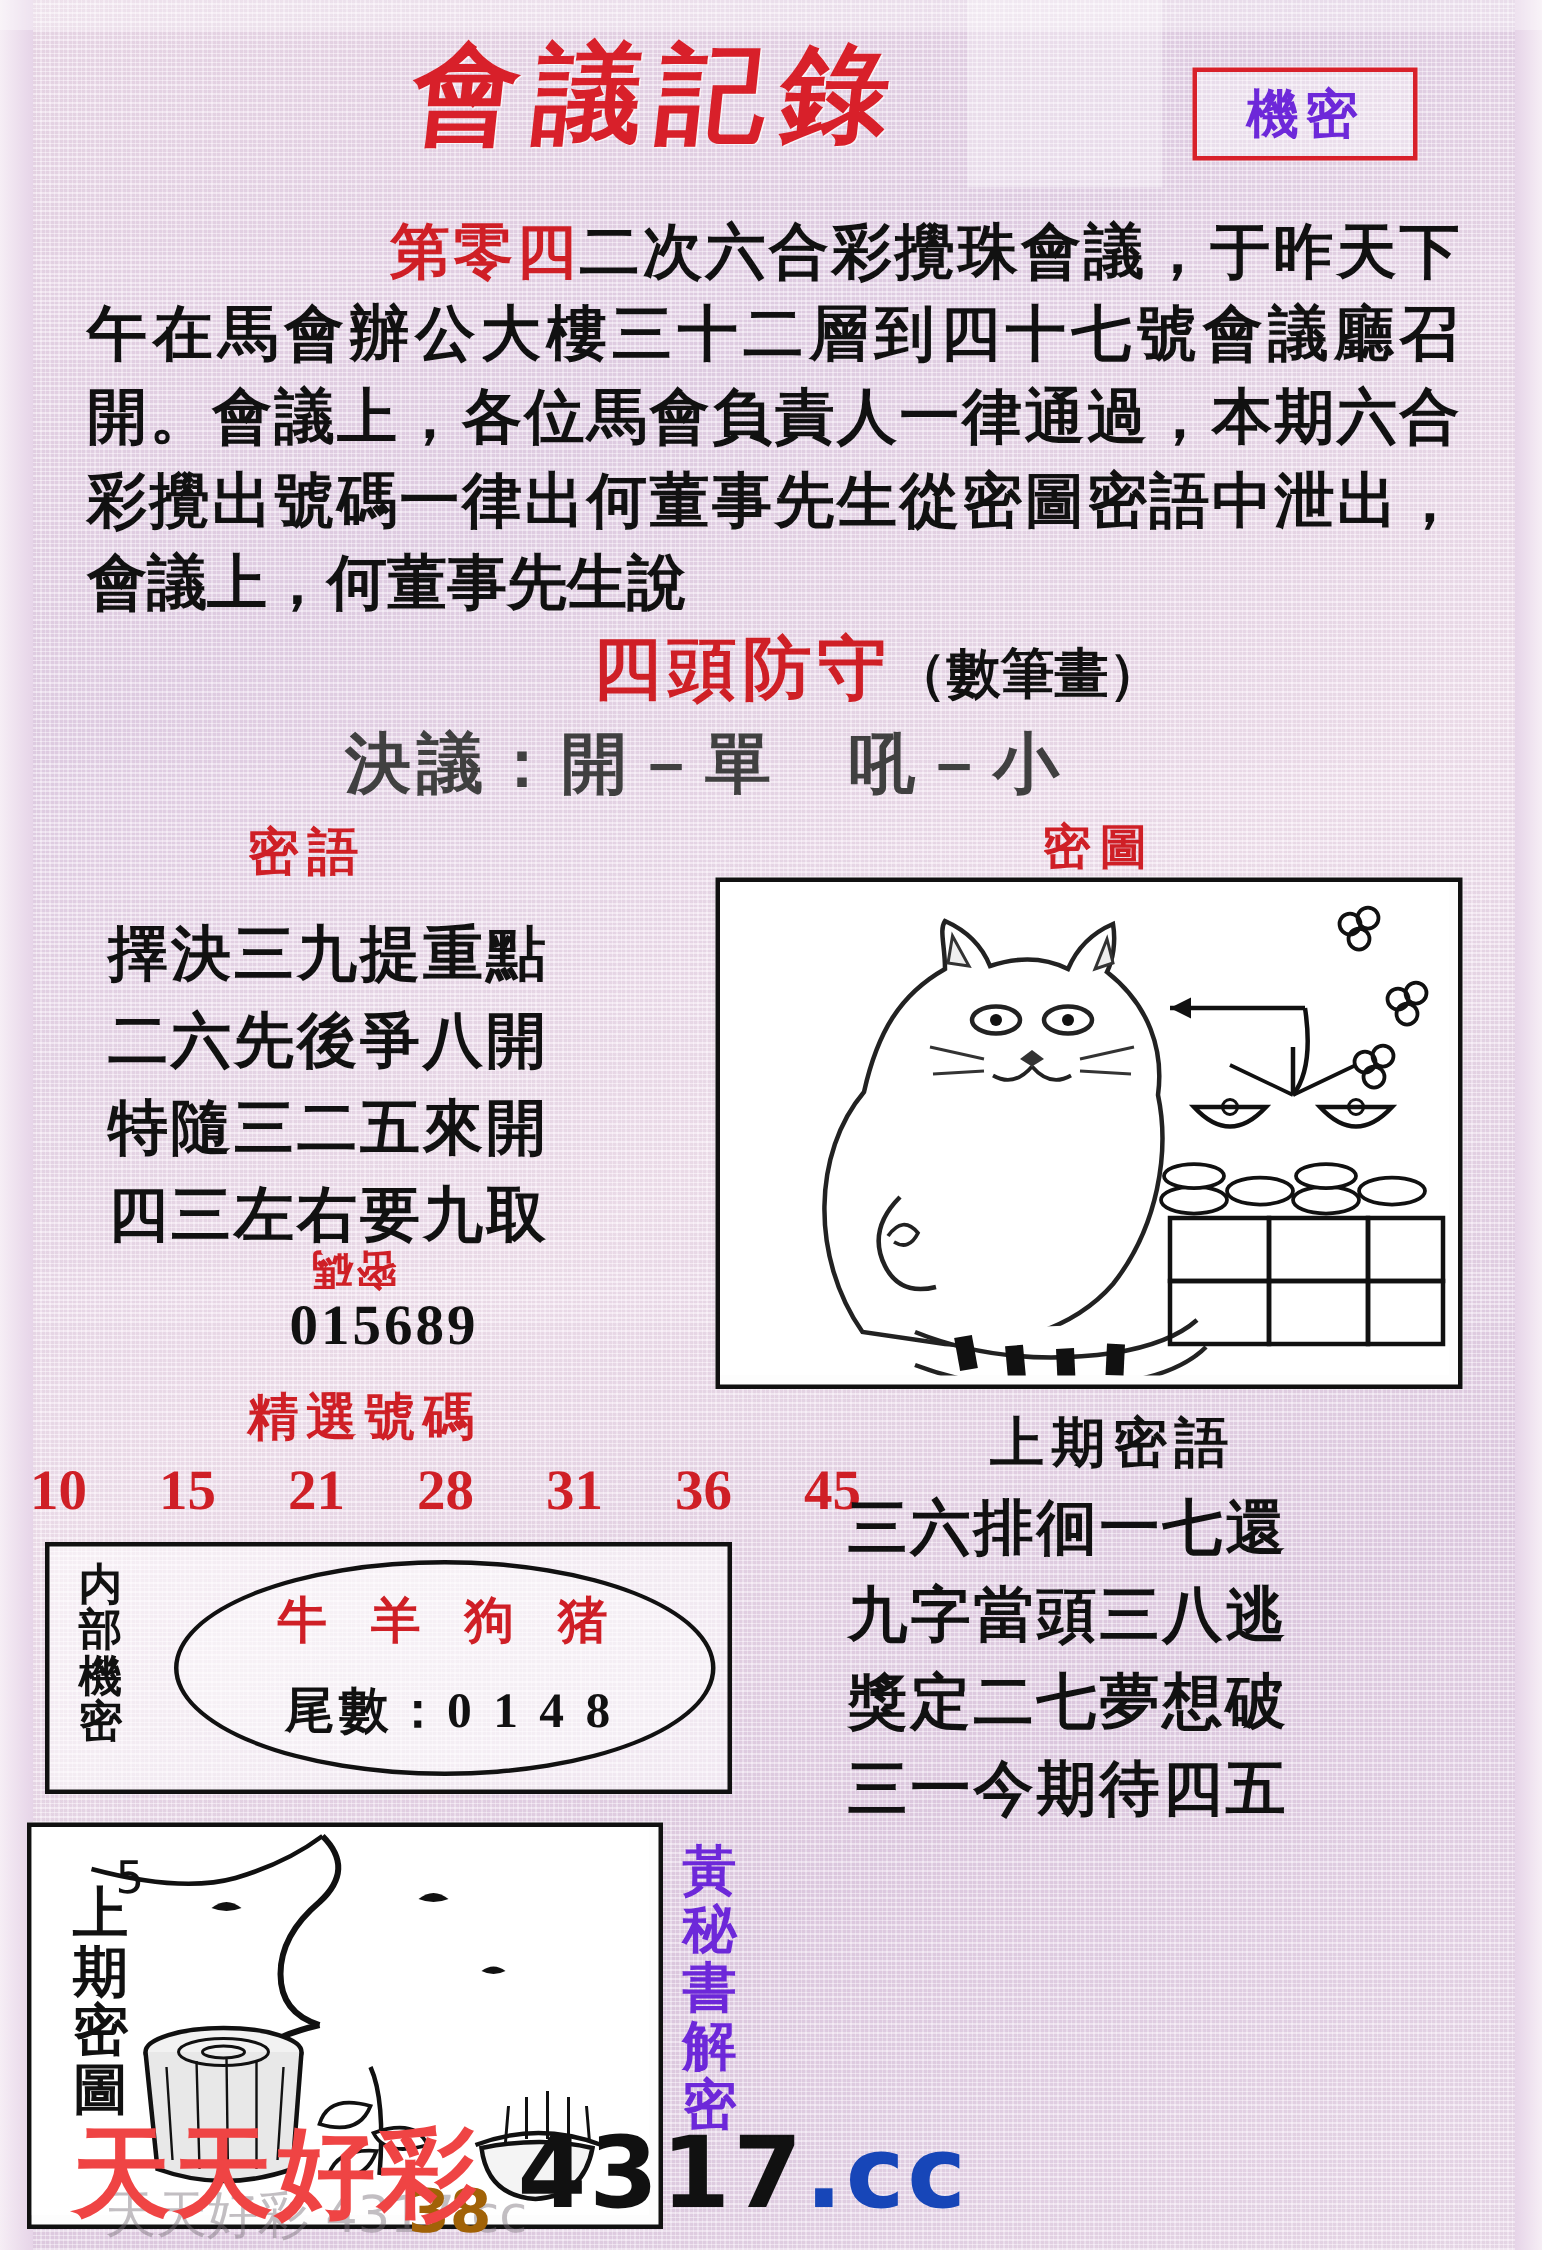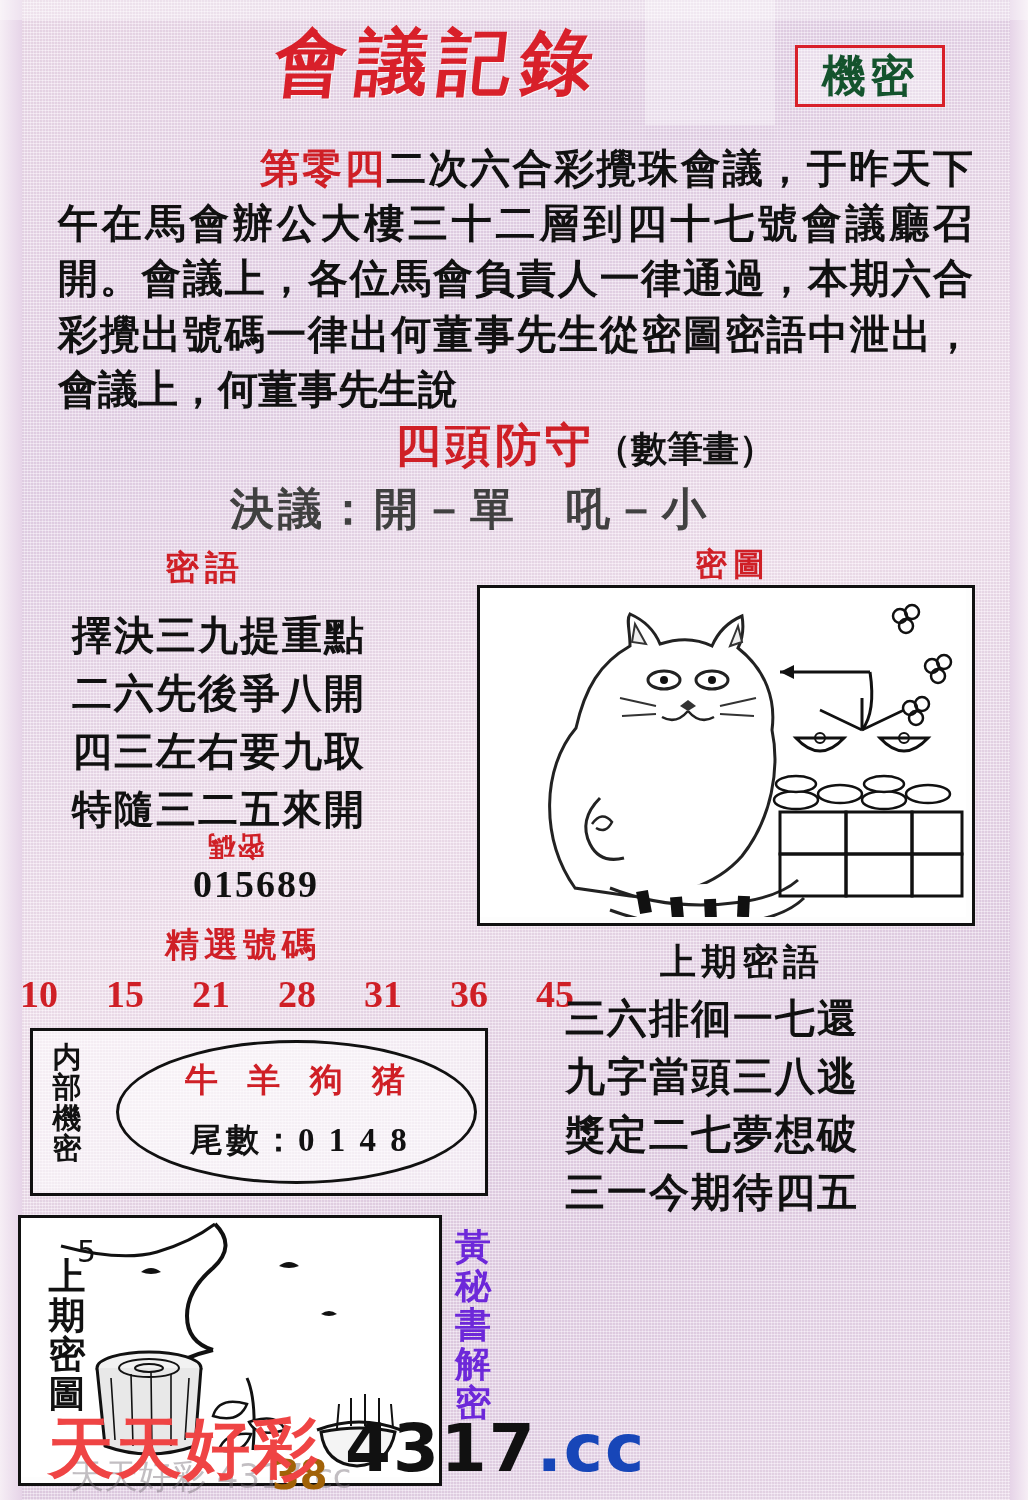--- a/index.html
+++ b/index.html
@@ -22,21 +22,21 @@
     font-size:72px;line-height:1;color:#d8202a;font-weight:bold;
     letter-spacing:10px;
     font-family:"DejaVu Serif",serif;
     text-shadow:1px 1px 0 rgba(255,255,255,0.7);
     transform:skewX(-6deg);
   }
   .secret-box{
     position:absolute;left:795px;top:45px;width:144px;height:56px;
     border:3px solid #d8202a;background:rgba(255,255,255,0.35);
     display:flex;align-items:center;justify-content:center;
-    color:#14532d;font-size:44px;font-weight:bold;letter-spacing:4px;
+    color:#6d28d9;font-size:35px;font-weight:bold;letter-spacing:4px;
   }
 
   .body-text{
     position:absolute;left:58px;top:140px;width:915px;
     font-size:40px;line-height:1.38;color:#111;
     text-align:justify;font-weight:bold;
     font-family:"DejaVu Serif",serif;
   }
   .body-text .ind{display:inline-block;width:200px;}
   .body-text .red{color:#cf1f26;}
@@ -166,22 +166,22 @@
 </div>
 
 <div class="resolution">決議：開－單　吼－小</div>
 
 <div class="h-miyu">密語</div>
 <div class="h-mitu">密圖</div>
 
 <div class="miyu-lines">
   <div>擇決三九提重點</div>
   <div>二六先後爭八開</div>
+  <div>特隨三二五來開</div>
   <div>四三左右要九取</div>
-  <div>特隨三二五來開</div>
 </div>
 
 <div class="mitu-frame">
   <svg width="486" height="329" viewBox="0 0 486 329">
     <rect x="0" y="0" width="486" height="329" fill="#ffffff"></rect>
 
     <path d="M95 300 C60 250 62 180 96 140 C105 100 120 75 150 58 C150 42 146 32 150 26 C168 34 176 46 180 56 C198 50 216 50 232 58 C238 44 248 34 262 28 C264 40 262 52 258 60 C286 82 296 112 292 142 C300 180 292 230 262 268 C236 298 190 312 150 308 Z" fill="#ffffff" stroke="#222" stroke-width="3"></path>
 
     <path d="M155 36 L166 56 L152 54 Z" fill="#eee" stroke="#333" stroke-width="2"></path>
     <path d="M258 38 L250 58 L262 54 Z" fill="#eee" stroke="#333" stroke-width="2"></path>

